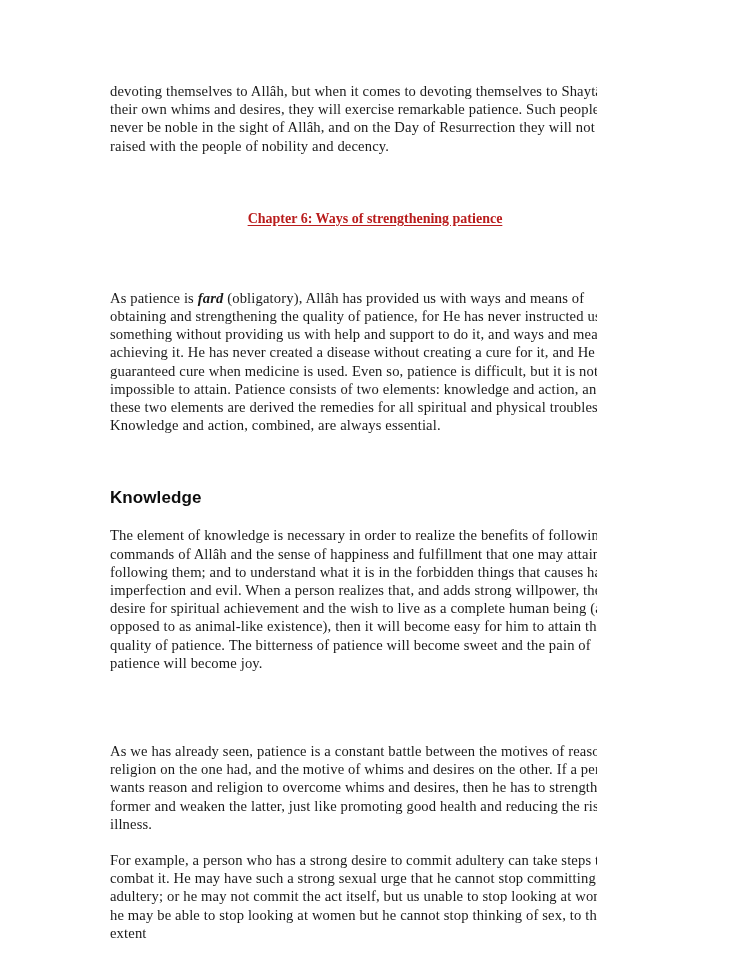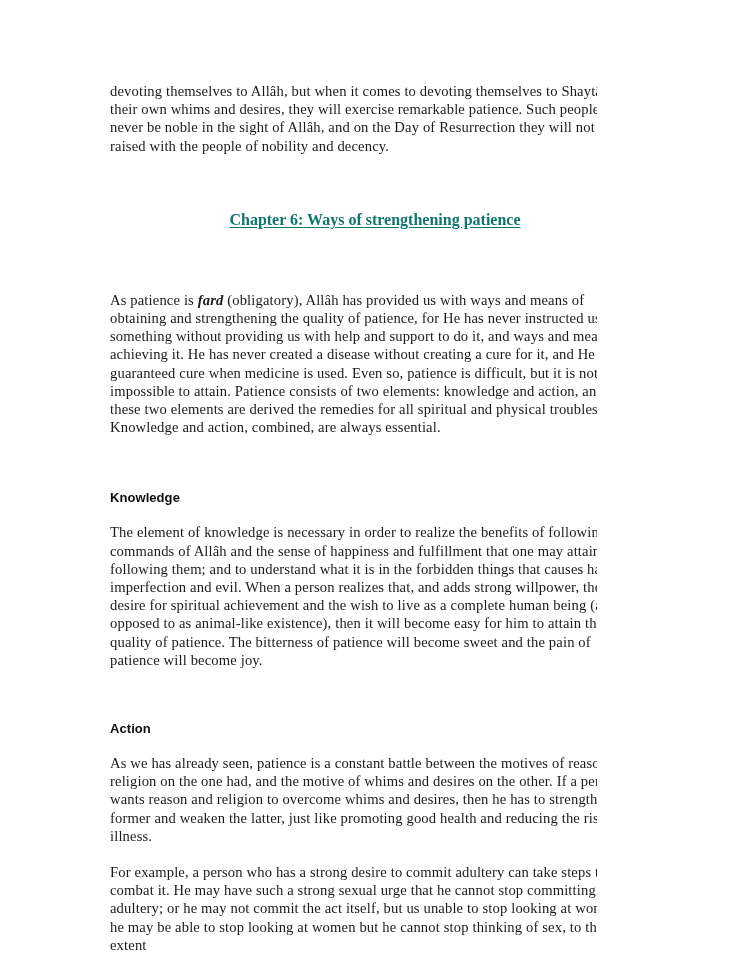--- a/index.html
+++ b/index.html
@@ -36,34 +36,34 @@
   }
 
   .para .it {
     font-style: italic;
     font-weight: bold;
   }
 
   
   .chapter-heading {
     font-family: "Liberation Serif", "DejaVu Serif", serif;
-    font-size: 16px;
+    font-size: 14px;
     font-weight: bold;
-    color: #0f766e;
+    color: #b91c1c;
     text-align: center;
     text-decoration: underline;
     text-underline-offset: 2px;
     margin: 0;
     width: 530px;
   }
 
   
   .sub-heading {
     font-family: "Liberation Sans", "DejaVu Sans", sans-serif;
-    font-size: 13px;
+    font-size: 17px;
     font-weight: bold;
     color: #0d0d0d;
     margin: 0;
     letter-spacing: 0.005em;
   }
 
   
   .gap-after-intro   { height: 56px; }
   .gap-after-heading { height: 62px; }
   .gap-before-know   { height: 54px; }
@@ -91,21 +91,20 @@
     <div class="gap-before-know"></div>
 
     <h3 class="sub-heading">Knowledge</h3>
 
     <div class="gap-after-know-h"></div>
 
     <p class="para">The element of knowledge is necessary in order to realize the benefits of following the commands of Allâh and the sense of happiness and fulfillment that one may attain by following them; and to understand what it is in the forbidden things that causes harm, imperfection and evil. When a person realizes that, and adds strong willpower, the desire for spiritual achievement and the wish to live as a complete human being (as opposed to as animal-like existence), then it will become easy for him to attain the quality of patience. The bitterness of patience will become sweet and the pain of patience will become joy.</p>
 
     <div class="gap-before-action"></div>
 
-    <h3 class="sub-heading">Action</h3>
 
     <div class="gap-after-act-h"></div>
 
     <p class="para">As we has already seen, patience is a constant battle between the motives of reason and religion on the one had, and the motive of whims and desires on the other. If a person wants reason and religion to overcome whims and desires, then he has to strengthen the former and weaken the latter, just like promoting good health and reducing the risk of illness.</p>
 
     <div class="gap-between-paras"></div>
 
     <p class="para">For example, a person who has a strong desire to commit adultery can take steps to combat it. He may have such a strong sexual urge that he cannot stop committing adultery; or he may not commit the act itself, but us unable to stop looking at women; or he may be able to stop looking at women but he cannot stop thinking of sex, to the extent</p>
 
   </div>

